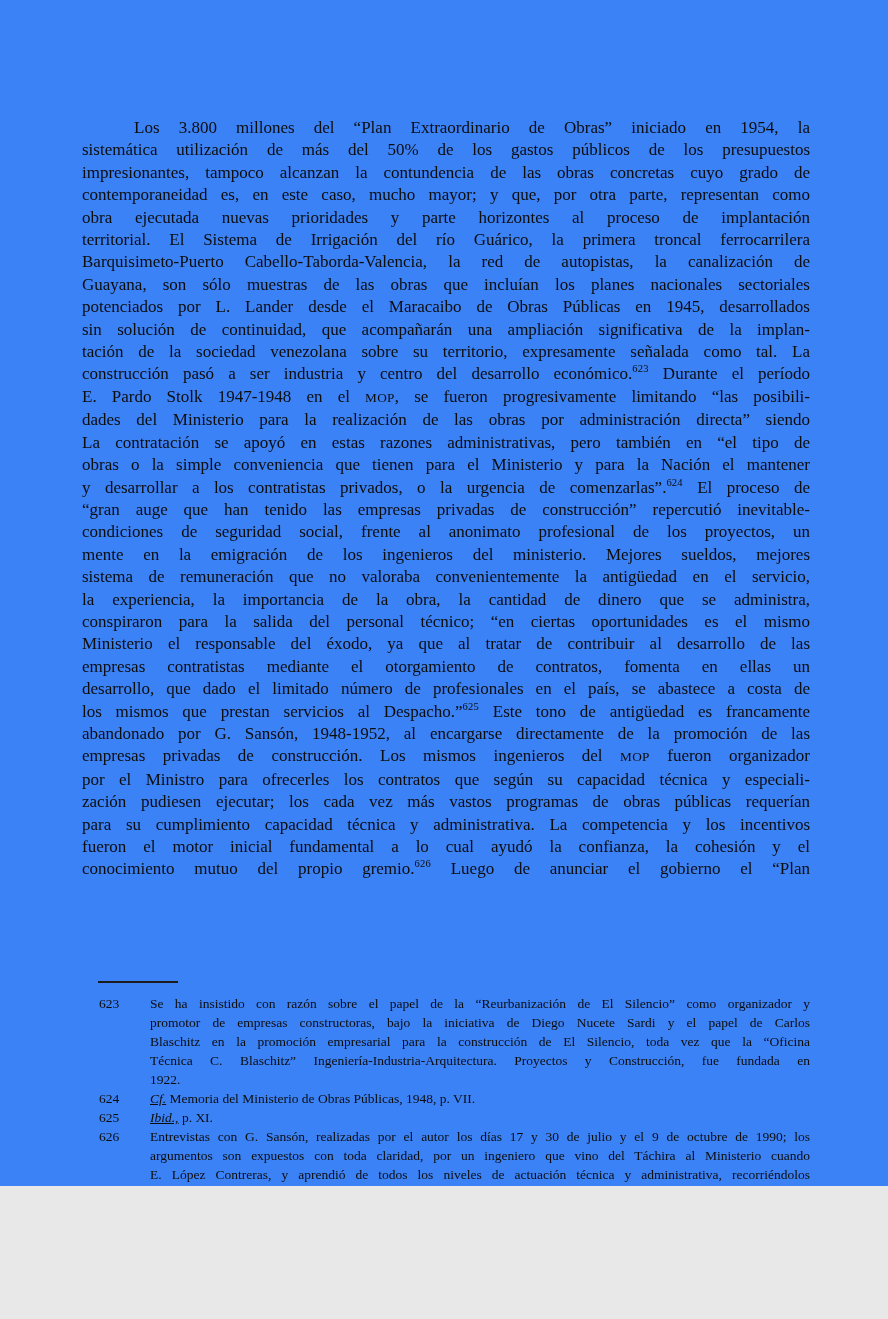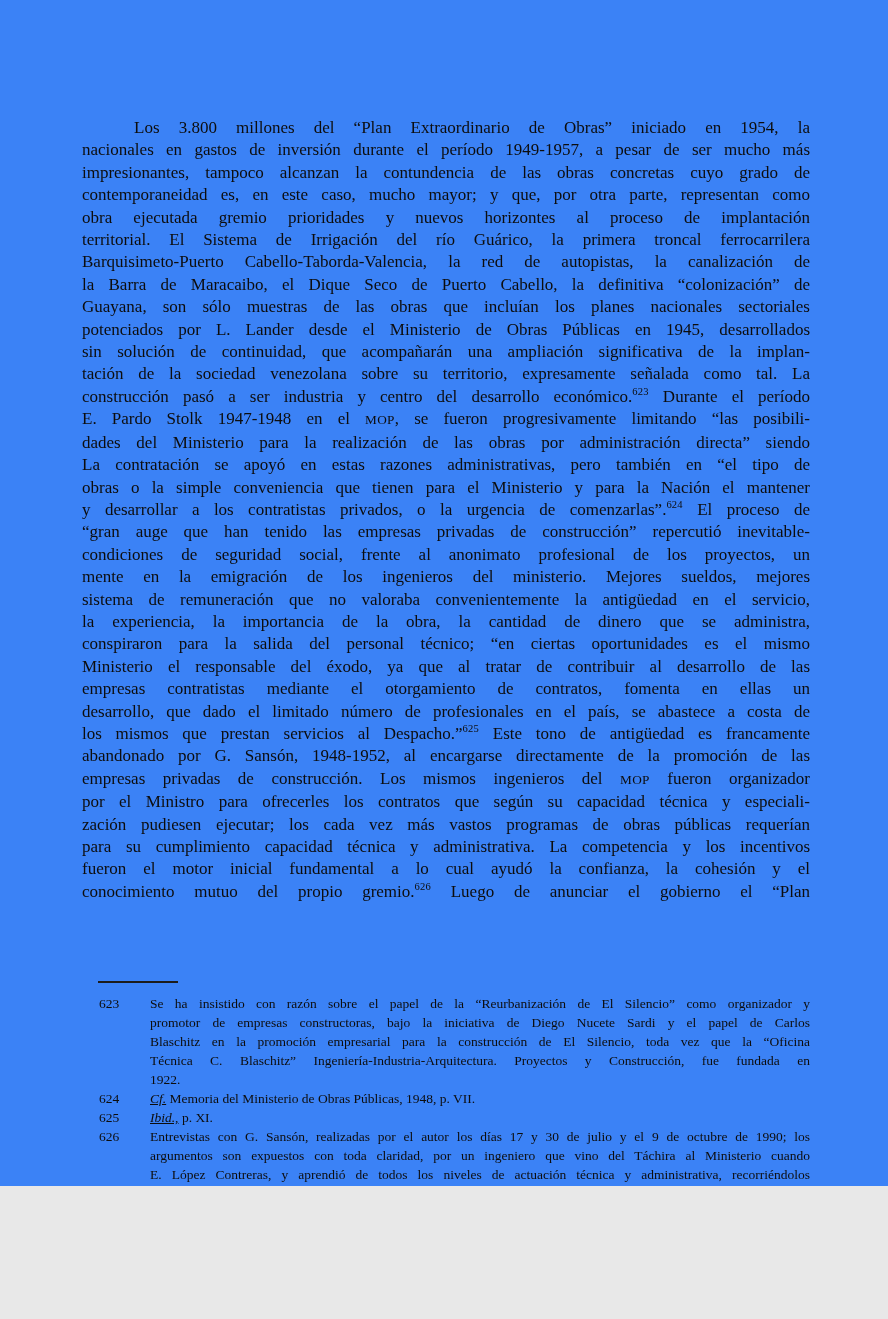--- a/index.html
+++ b/index.html
@@ -63,29 +63,28 @@
     font-size: 19.5px;
     letter-spacing: 0.5px;
   }
 </style>
 </head>
 <body>
 
 <div class="page">
   <div class="body-text">
       <div class="bline just indent"><span>Los 3.800 millones del “Plan Extraordinario de Obras” iniciado en 1954, la</span></div>
-      <div class="bline just"><span>nacionales en gastos de inversión durante el período 1949-1957, a pesar de ser mucho más</span></div>
+      <div class="bline just"><span>sistemática utilización de más del 50% de los gastos públicos de los presupuestos</span></div>
       <div class="bline just"><span>impresionantes, tampoco alcanzan la contundencia de las obras concretas cuyo grado de</span></div>
       <div class="bline just"><span>contemporaneidad es, en este caso, mucho mayor; y que, por otra parte, representan como</span></div>
-      <div class="bline just"><span>obra ejecutada gremio prioridades y nuevos horizontes al proceso de implantación</span></div>
+      <div class="bline just"><span>obra ejecutada nuevas prioridades y parte horizontes al proceso de implantación</span></div>
       <div class="bline just"><span>territorial. El Sistema de Irrigación del río Guárico, la primera troncal ferrocarrilera</span></div>
       <div class="bline just"><span>Barquisimeto-Puerto Cabello-Taborda-Valencia, la red de autopistas, la canalización de</span></div>
-      <div class="bline just"><span>la Barra de Maracaibo, el Dique Seco de Puerto Cabello, la definitiva “colonización” de</span></div>
       <div class="bline just"><span>Guayana, son sólo muestras de las obras que incluían los planes nacionales sectoriales</span></div>
-      <div class="bline just"><span>potenciados por L. Lander desde el Ministerio de Obras Públicas en 1945, desarrollados</span></div>
+      <div class="bline just"><span>potenciados por L. Lander desde el Maracaibo de Obras Públicas en 1945, desarrollados</span></div>
       <div class="bline just"><span>sin solución de continuidad, que acompañarán una ampliación significativa de la implan-</span></div>
       <div class="bline just"><span>tación de la sociedad venezolana sobre su territorio, expresamente señalada como tal. La</span></div>
       <div class="bline just"><span>construcción pasó a ser industria y centro del desarrollo económico.</span><sup class="fnmark">623</sup><span> Durante el período</span></div>
       <div class="bline just"><span>E. Pardo Stolk 1947-1948 en el </span><span class="sc">MOP</span><span>, se fueron progresivamente limitando “las posibili-</span></div>
       <div class="bline just"><span>dades del Ministerio para la realización de las obras por administración directa” siendo</span></div>
       <div class="bline just"><span>La contratación se apoyó en estas razones administrativas, pero también en “el tipo de</span></div>
       <div class="bline just"><span>obras o la simple conveniencia que tienen para el Ministerio y para la Nación el mantener</span></div>
       <div class="bline just"><span>y desarrollar a los contratistas privados, o la urgencia de comenzarlas”.</span><sup class="fnmark">624</sup><span> El proceso de</span></div>
       <div class="bline just"><span>“gran auge que han tenido las empresas privadas de construcción” repercutió inevitable-</span></div>
       <div class="bline just"><span>condiciones de seguridad social, frente al anonimato profesional de los proyectos, un</span></div>

